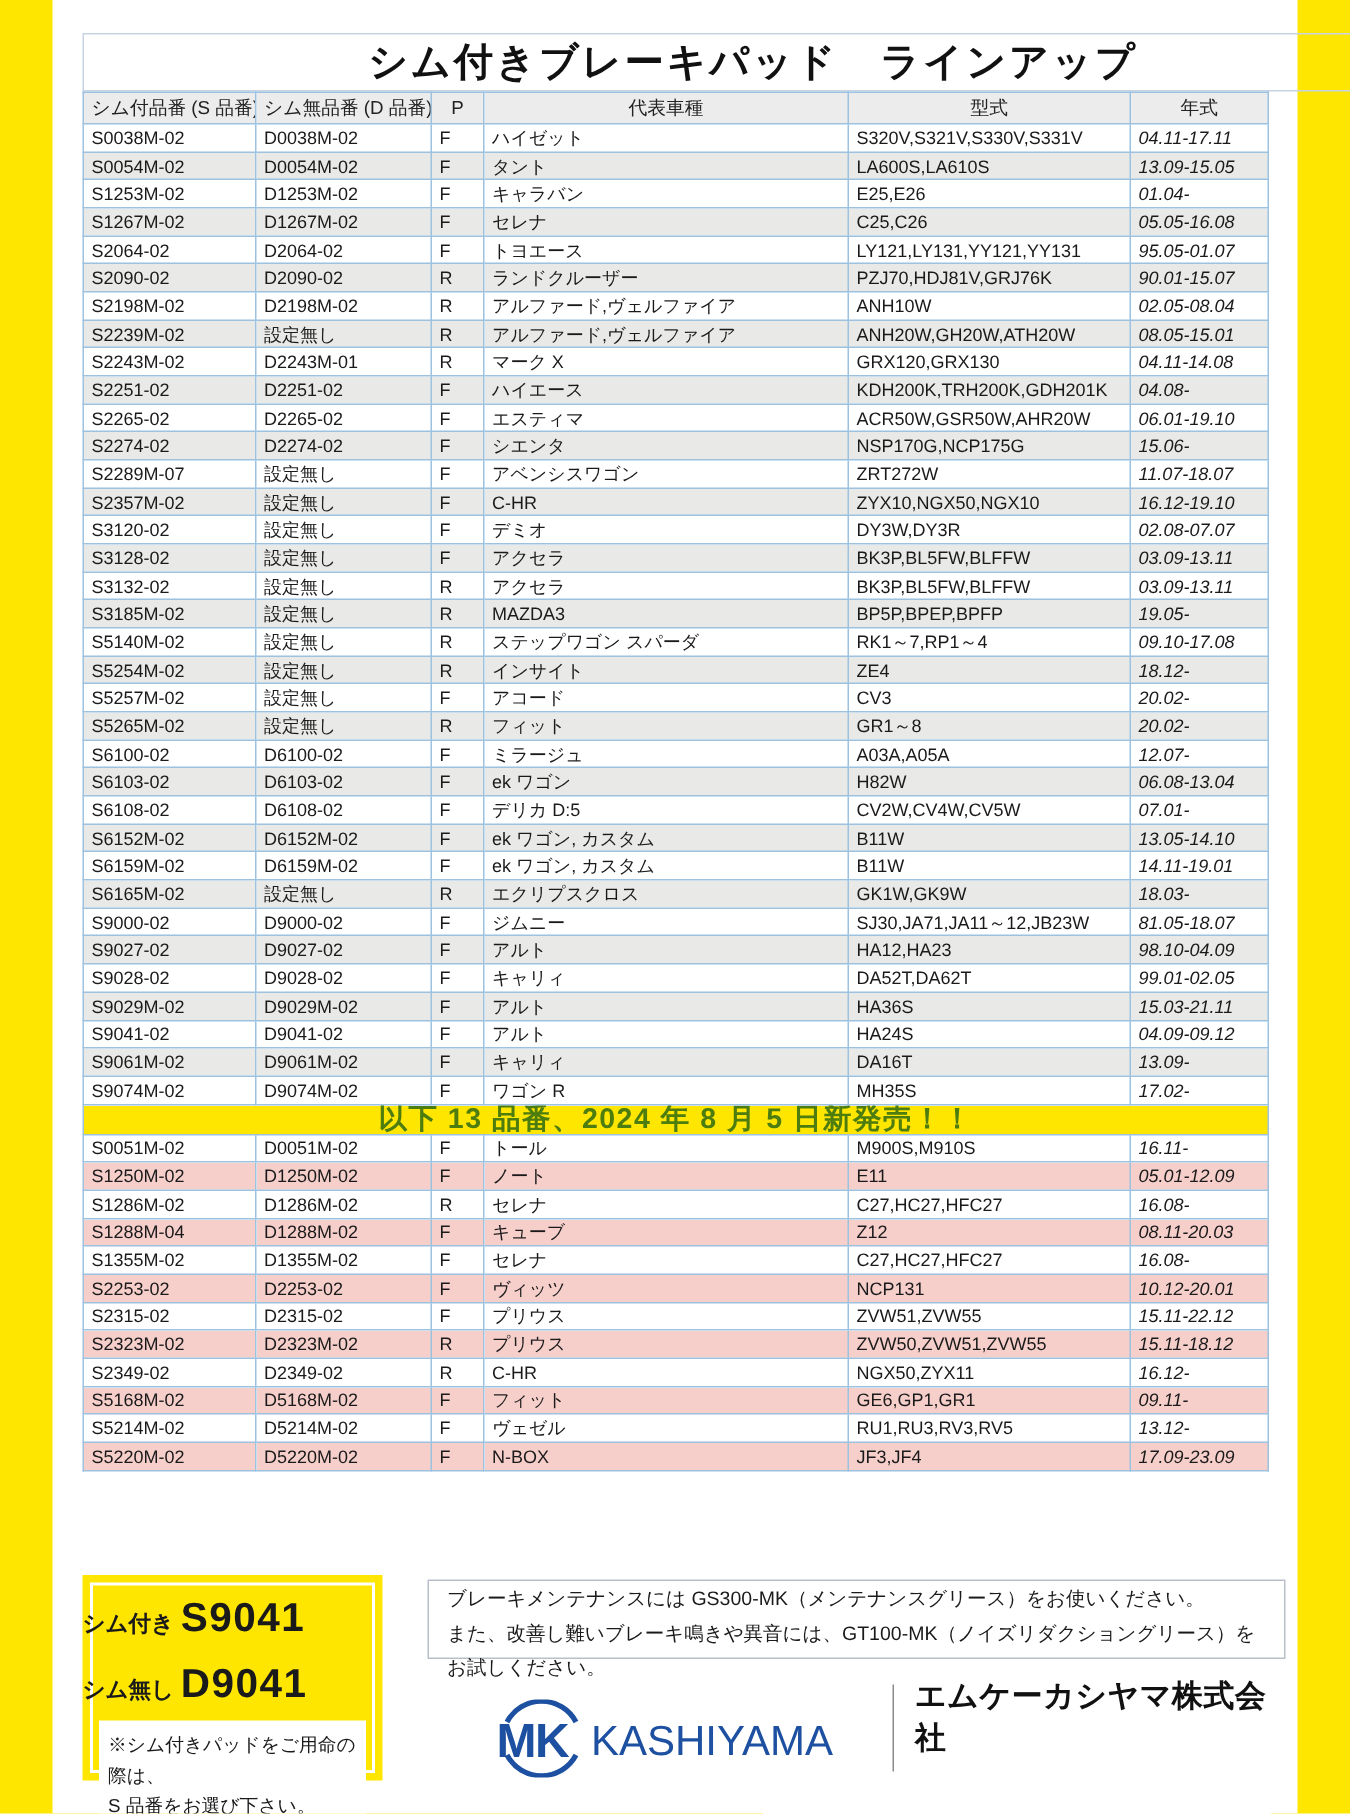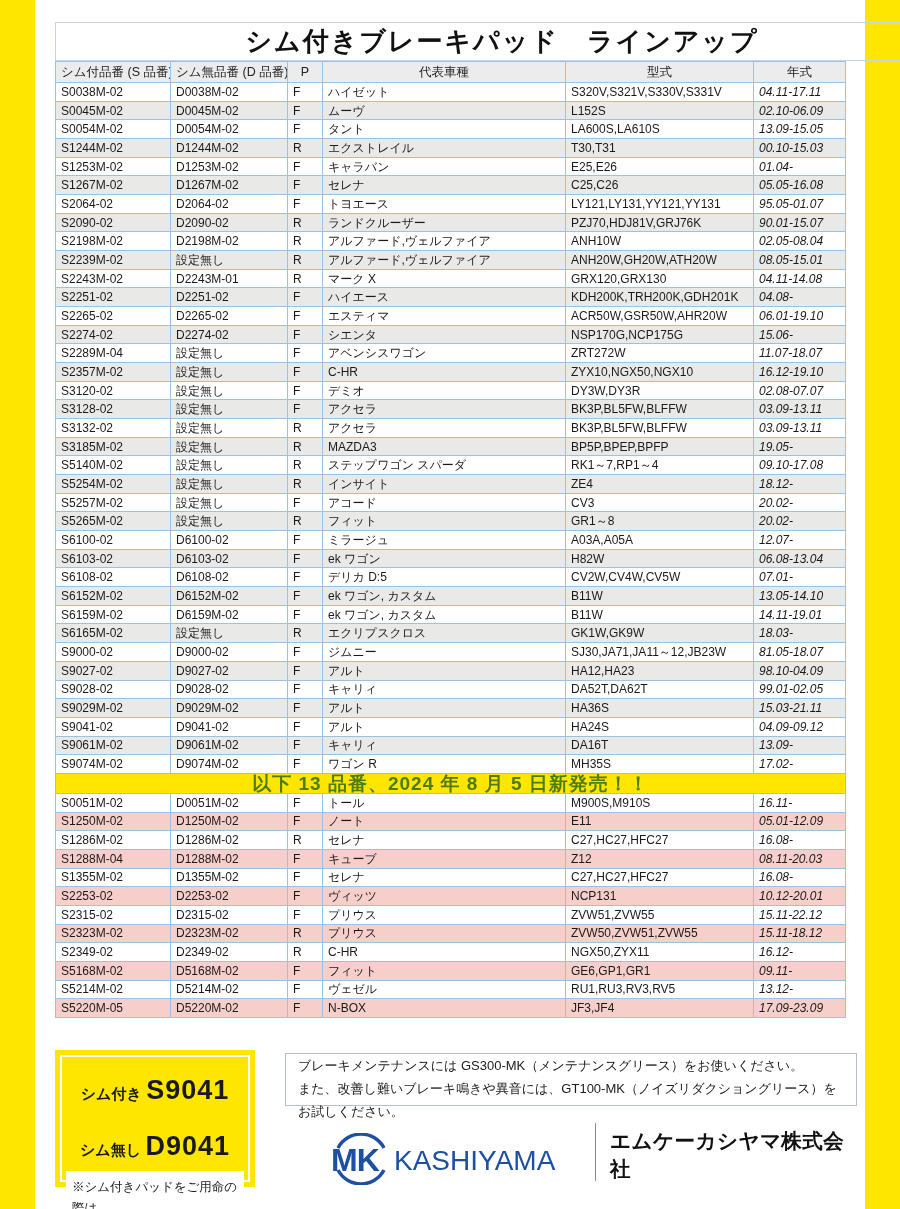--- a/index.html
+++ b/index.html
@@ -49,38 +49,38 @@
   }
   
   .shim-box {
     position:absolute; left:20px; top:1050px; width:200px; height:137px;
     background:#ffe600;
   }
   .shim-box .inner-frame {
     position:absolute; left:5px; top:5px; right:5px; bottom:5px;
     border:2px solid #ffffff; pointer-events:none;
   }
-  .shim-line { position:relative; text-align:center; margin-top:25px; z-index:1; }
+  .shim-line { position:relative; margin-top:13px; z-index:1; }
   .shim-line .lbl { font-size:15px; font-weight:bold; }
   .shim-line .val { font-size:27px; font-weight:bold; letter-spacing:1px; }
   .order-note {
     position:relative; z-index:1;
     background:#ffffff; margin:9px 11px 0 11px; padding:6px 4px 6px 6px;
     font-size:12.5px; line-height:1.65; text-align:left;
   }
   .grease-box {
     position:absolute; left:250px; top:1053px; width:572px; height:53px;
     background:#ffffff; border:1px solid #b9bfc9;
     font-size:13px; line-height:1.75; padding:1px 12px;
   }
   .logo { position:absolute; left:293px; top:1133px; }
   .divider { position:absolute; left:560px; top:1123px; width:1px; height:58px; background:#8a8a8a; }
   .company {
     position:absolute; left:575px; top:1116px;
-    font-size:20.5px; font-weight:bold; color:#111; letter-spacing:0.5px;margin-top:11px;
+    font-size:20.5px; font-weight:bold; color:#111; letter-spacing:0.5px;
   }
 </style>
 </head>
 <body>
 
 <div class="panel">
 
   <div class="title-box">シム付きブレーキパッド　ラインアップ</div>
 
   <table class="lineup">
@@ -105,44 +105,28 @@
     <tbody class="sec1" id="tbody-sec1">
         <tr>
           <td class="c-spart">S0038M-02</td>
           <td class="c-dpart">D0038M-02</td>
           <td class="c-p">F</td>
           <td class="c-model">ハイゼット</td>
           <td class="c-type">S320V,S321V,S330V,S331V</td>
           <td class="c-year">04.11-17.11</td>
         </tr>
         <tr>
-          <td class="c-spart">S0045M-02</td>
-          <td class="c-dpart">D0045M-02</td>
-          <td class="c-p">F</td>
-          <td class="c-model">ムーヴ</td>
-          <td class="c-type">L152S</td>
-          <td class="c-year">02.10-06.09</td>
-        </tr>
-        <tr>
           <td class="c-spart">S0054M-02</td>
           <td class="c-dpart">D0054M-02</td>
           <td class="c-p">F</td>
           <td class="c-model">タント</td>
           <td class="c-type">LA600S,LA610S</td>
           <td class="c-year">13.09-15.05</td>
         </tr>
         <tr>
-          <td class="c-spart">S1244M-02</td>
-          <td class="c-dpart">D1244M-02</td>
-          <td class="c-p">R</td>
-          <td class="c-model">エクストレイル</td>
-          <td class="c-type">T30,T31</td>
-          <td class="c-year">00.10-15.03</td>
-        </tr>
-        <tr>
           <td class="c-spart">S1253M-02</td>
           <td class="c-dpart">D1253M-02</td>
           <td class="c-p">F</td>
           <td class="c-model">キャラバン</td>
           <td class="c-type">E25,E26</td>
           <td class="c-year">01.04-</td>
         </tr>
         <tr>
           <td class="c-spart">S1267M-02</td>
           <td class="c-dpart">D1267M-02</td>
@@ -209,21 +193,21 @@
         </tr>
         <tr>
           <td class="c-spart">S2274-02</td>
           <td class="c-dpart">D2274-02</td>
           <td class="c-p">F</td>
           <td class="c-model">シエンタ</td>
           <td class="c-type">NSP170G,NCP175G</td>
           <td class="c-year">15.06-</td>
         </tr>
         <tr>
-          <td class="c-spart">S2289M-04</td>
+          <td class="c-spart">S2289M-07</td>
           <td class="c-dpart">設定無し</td>
           <td class="c-p">F</td>
           <td class="c-model">アベンシスワゴン</td>
           <td class="c-type">ZRT272W</td>
           <td class="c-year">11.07-18.07</td>
         </tr>
         <tr>
           <td class="c-spart">S2357M-02</td>
           <td class="c-dpart">設定無し</td>
           <td class="c-p">F</td>
@@ -488,21 +472,21 @@
         </tr>
         <tr>
           <td class="c-spart">S5214M-02</td>
           <td class="c-dpart">D5214M-02</td>
           <td class="c-p">F</td>
           <td class="c-model">ヴェゼル</td>
           <td class="c-type">RU1,RU3,RV3,RV5</td>
           <td class="c-year">13.12-</td>
         </tr>
         <tr>
-          <td class="c-spart">S5220M-05</td>
+          <td class="c-spart">S5220M-02</td>
           <td class="c-dpart">D5220M-02</td>
           <td class="c-p">F</td>
           <td class="c-model">N-BOX</td>
           <td class="c-type">JF3,JF4</td>
           <td class="c-year">17.09-23.09</td>
         </tr>
       </tbody>
   </table>
 
   <div class="shim-box">

